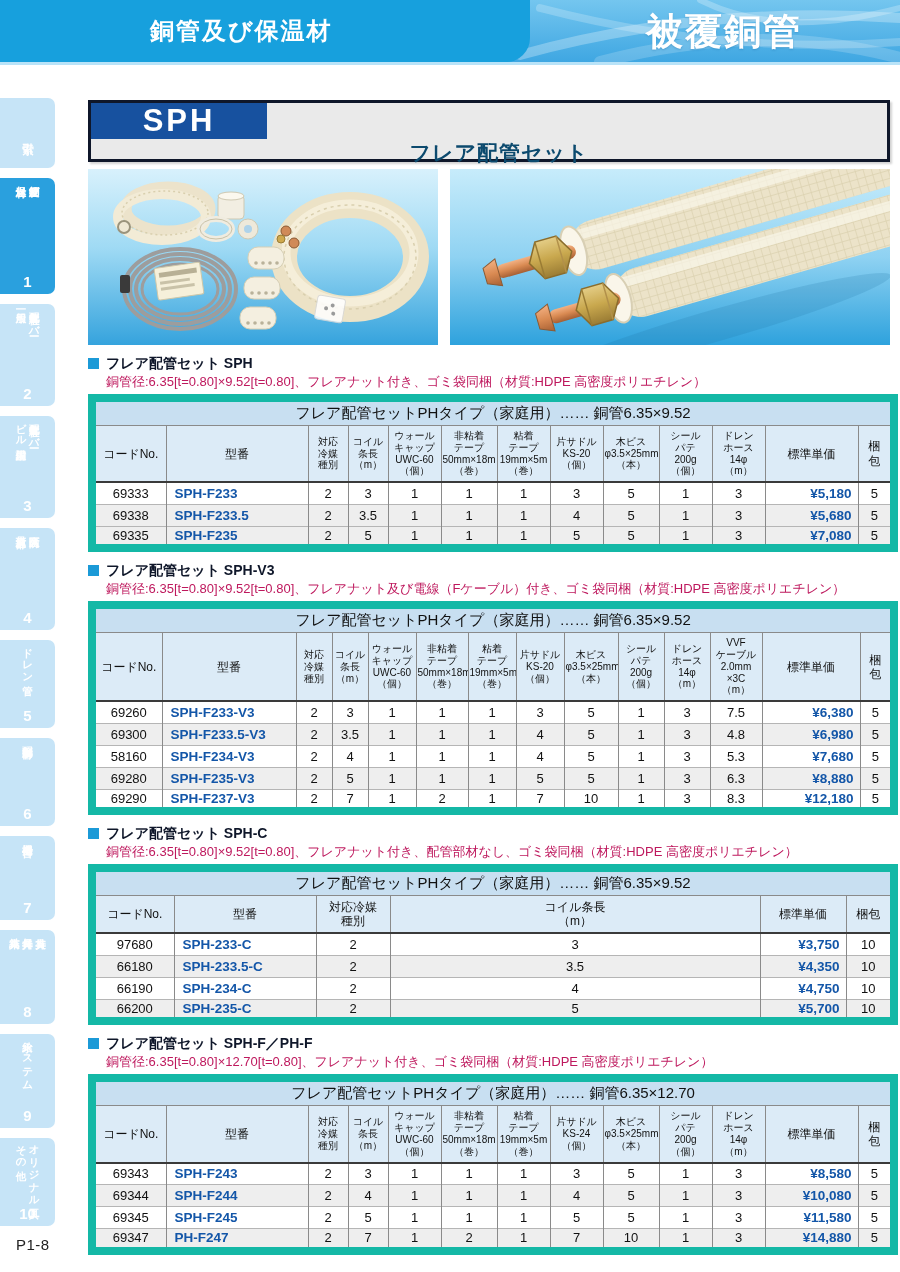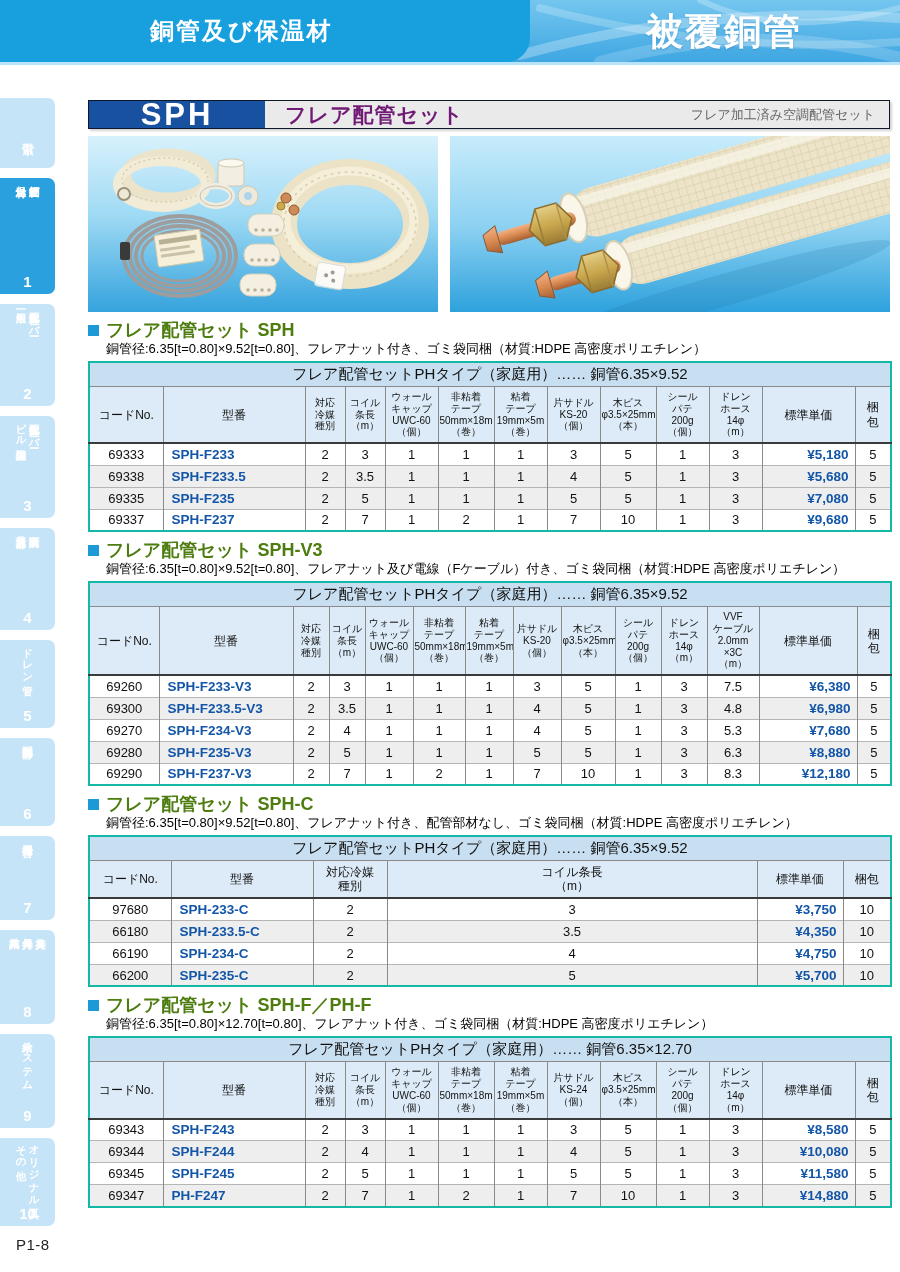--- a/index.html
+++ b/index.html
@@ -21,37 +21,37 @@
   .side-tab.active{background:#2aa0de;}
   .tab-text{writing-mode:vertical-rl;margin:10px auto 0;font-size:10.5px;letter-spacing:.5px;line-height:1.25;width:max-content;}
   .tab-text span{display:block;}
   .tab-num{position:absolute;bottom:4px;left:0;right:0;text-align:center;font-size:15px;}
   .index-tab{height:70px;display:flex;align-items:center;justify-content:center;}
   .index-tab .tab-text{margin:0;font-size:12px;}
 
   
   .content{position:absolute;left:88px;top:100px;width:802px;}
 
-  .title-bar{display:flex;height:29px;background:#eaeaea;border:1px solid #0f172a;box-shadow:1.5px 1.5px 2px rgba(0,0,0,.18);}
+  .title-bar{display:flex;height:62px;background:#eaeaea;border:3px solid #0f172a;box-shadow:1.5px 1.5px 2px rgba(0,0,0,.18);flex-direction:column;}
   .sph-box{width:176px;background:#17519f;color:#fff;font-weight:bold;font-size:31px;display:flex;align-items:center;justify-content:center;letter-spacing:3px;}
-  .title-main{font-size:21px;font-weight:bold;color:#701a75;margin-left:20px;align-self:center;letter-spacing:1px;}
+  .title-main{font-size:21px;font-weight:bold;color:#0c4a6e;margin-left:20px;align-self:center;letter-spacing:1px;}
   .title-sub{margin-left:auto;margin-right:14px;align-self:center;color:#666;font-size:13px;}
 
   .photos{display:flex;gap:12px;margin-top:7px;}
   .photo{margin:0;padding:0;height:176px;overflow:hidden;}
   .photo svg{display:block;}
   .photo-left{width:350px;}
   .photo-right{width:440px;}
 
   section{margin-top:10px;}
-  .sec-head{display:flex;align-items:center;gap:7px;font-size:18px;line-height:17px;color:#4d7c0f;font-weight:bold;}
+  .sec-head{display:flex;align-items:center;gap:7px;font-size:14px;line-height:17px;color:#0f172a;font-weight:bold;}
   .bullet{width:11px;height:11px;background:#1b9ad7;flex:none;}
-  .sec-sub{font-size:13px;line-height:17px;margin:1px 0 4px 18px;color:#000000;}
-
-  .ptable{width:100%;border-collapse:collapse;table-layout:fixed;border:2px solid #14b8a6;padding-left:36px;}
+  .sec-sub{font-size:13px;line-height:17px;margin:1px 0 4px 18px;color:#be185d;}
+
+  .ptable{width:100%;border-collapse:collapse;table-layout:fixed;border:8px solid #14b8a6;padding-left:36px;}
   .ptable .cap{background:#c8dff1;text-align:center;font-size:15px;color:#111;height:24px;padding:2px 0;border-bottom:1px solid #8a8a8a;}
   .ptable th{background:#dcebf7;font-weight:normal;font-size:10px;line-height:1.18;white-space:pre-line;border-left:1px solid #8a8a8a;border-bottom:2px solid #3a3a3a;padding:4px 1px;vertical-align:middle;color:#111;overflow:hidden;}
   .ptable th.big{font-size:12px;}
   .ptable th:first-child{border-left:none;}
   .ptable td{border-left:1px solid #8a8a8a;border-top:1px solid #b5b5b5;text-align:center;font-size:13px;height:22px;padding:0 3px;color:#111;background:#fff;overflow:hidden;}
   .ptable td:first-child{border-left:none;}
   .ptable tr.drow:first-of-type td{border-top:none;}
   .ptable tr.alt td{background:#eeeeee;}
   .ptable td.model{text-align:left;font-weight:bold;color:#1356a8;font-size:13.5px;padding-left:8px;}
   .ptable td.price{text-align:right;font-weight:bold;color:#1356a8;font-size:13.5px;padding-right:6px;}
@@ -401,35 +401,20 @@
                 <td>1</td>
                 <td>1</td>
                 <td>1</td>
                 <td>5</td>
                 <td>5</td>
                 <td>1</td>
                 <td>3</td>
                 <td class="price">¥7,080</td>
                 <td>5</td>
               </tr>
-              <tr class="drow">
-                <td class="code">69337</td>
-                <td class="model">SPH-F237</td>
-                <td>2</td>
-                <td>7</td>
-                <td>1</td>
-                <td>2</td>
-                <td>1</td>
-                <td>7</td>
-                <td>10</td>
-                <td>1</td>
-                <td>3</td>
-                <td class="price">¥9,680</td>
-                <td>5</td>
-              </tr>
             </tbody>
           </table>
         </div>
     </section>
 
     <section>
       <div class="sec-head">
         <span class="bullet"></span>
         <span>フレア配管セット SPH-V3</span>
       </div>
@@ -526,21 +511,21 @@
                 <td>1</td>
                 <td>4</td>
                 <td>5</td>
                 <td>1</td>
                 <td>3</td>
                 <td>4.8</td>
                 <td class="price">¥6,980</td>
                 <td>5</td>
               </tr>
               <tr class="drow">
-                <td class="code">69270</td>
+                <td class="code">58160</td>
                 <td class="model">SPH-F234-V3</td>
                 <td>2</td>
                 <td>4</td>
                 <td>1</td>
                 <td>1</td>
                 <td>1</td>
                 <td>4</td>
                 <td>5</td>
                 <td>1</td>
                 <td>3</td>

